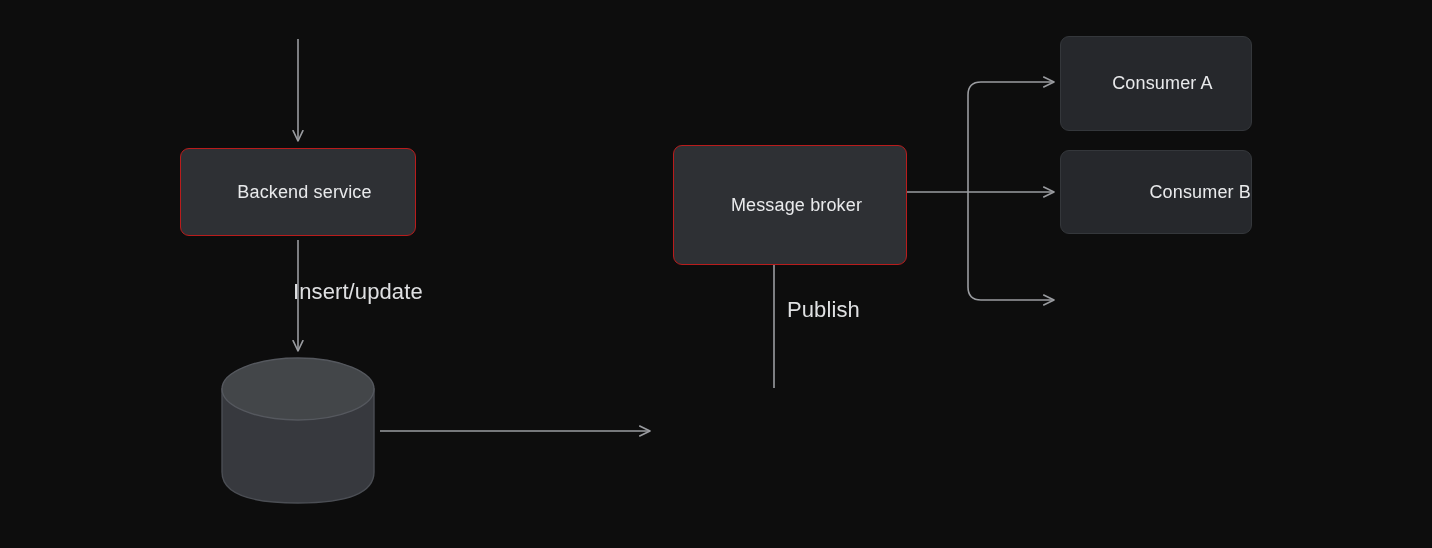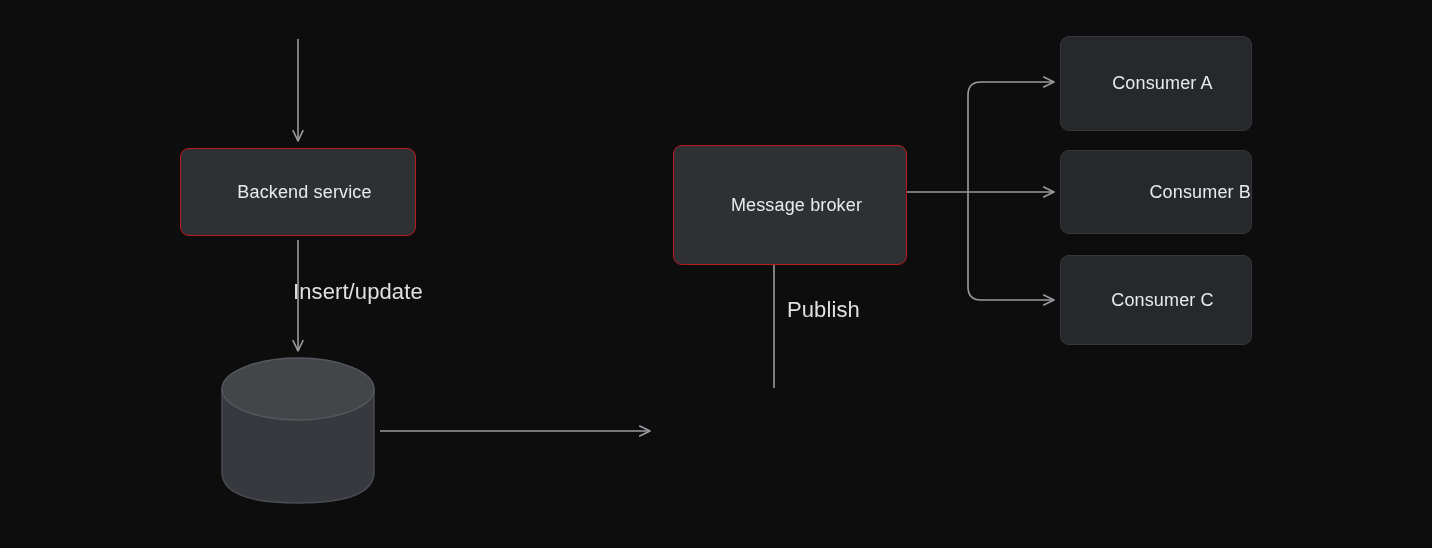--- a/index.html
+++ b/index.html
@@ -105,22 +105,19 @@
 
 
   <div class="node-box consumer" style="left:1060px; top:36px; width:192px; height:95px;">
     <span class="node-label">Consumer A</span>
   </div>
 
   <div class="node-box consumer" style="left:1060px; top:150px; width:192px; height:84px;justify-content:flex-end;">
     <span class="node-label">Consumer B</span>
   </div>
 
-  <div class="node-box consumer" style="left:1060px; top:255px; width:192px; height:90px;">
-    <span class="node-label">Consumer C</span>
-  </div>
 
   <div class="edge-label" style="left:293px; top:281px;">Insert/update</div>
 
 
   <div class="edge-label" style="left:787px; top:299px;text-align:right;">Publish</div>
 
 </div>
 
 </body></html>

